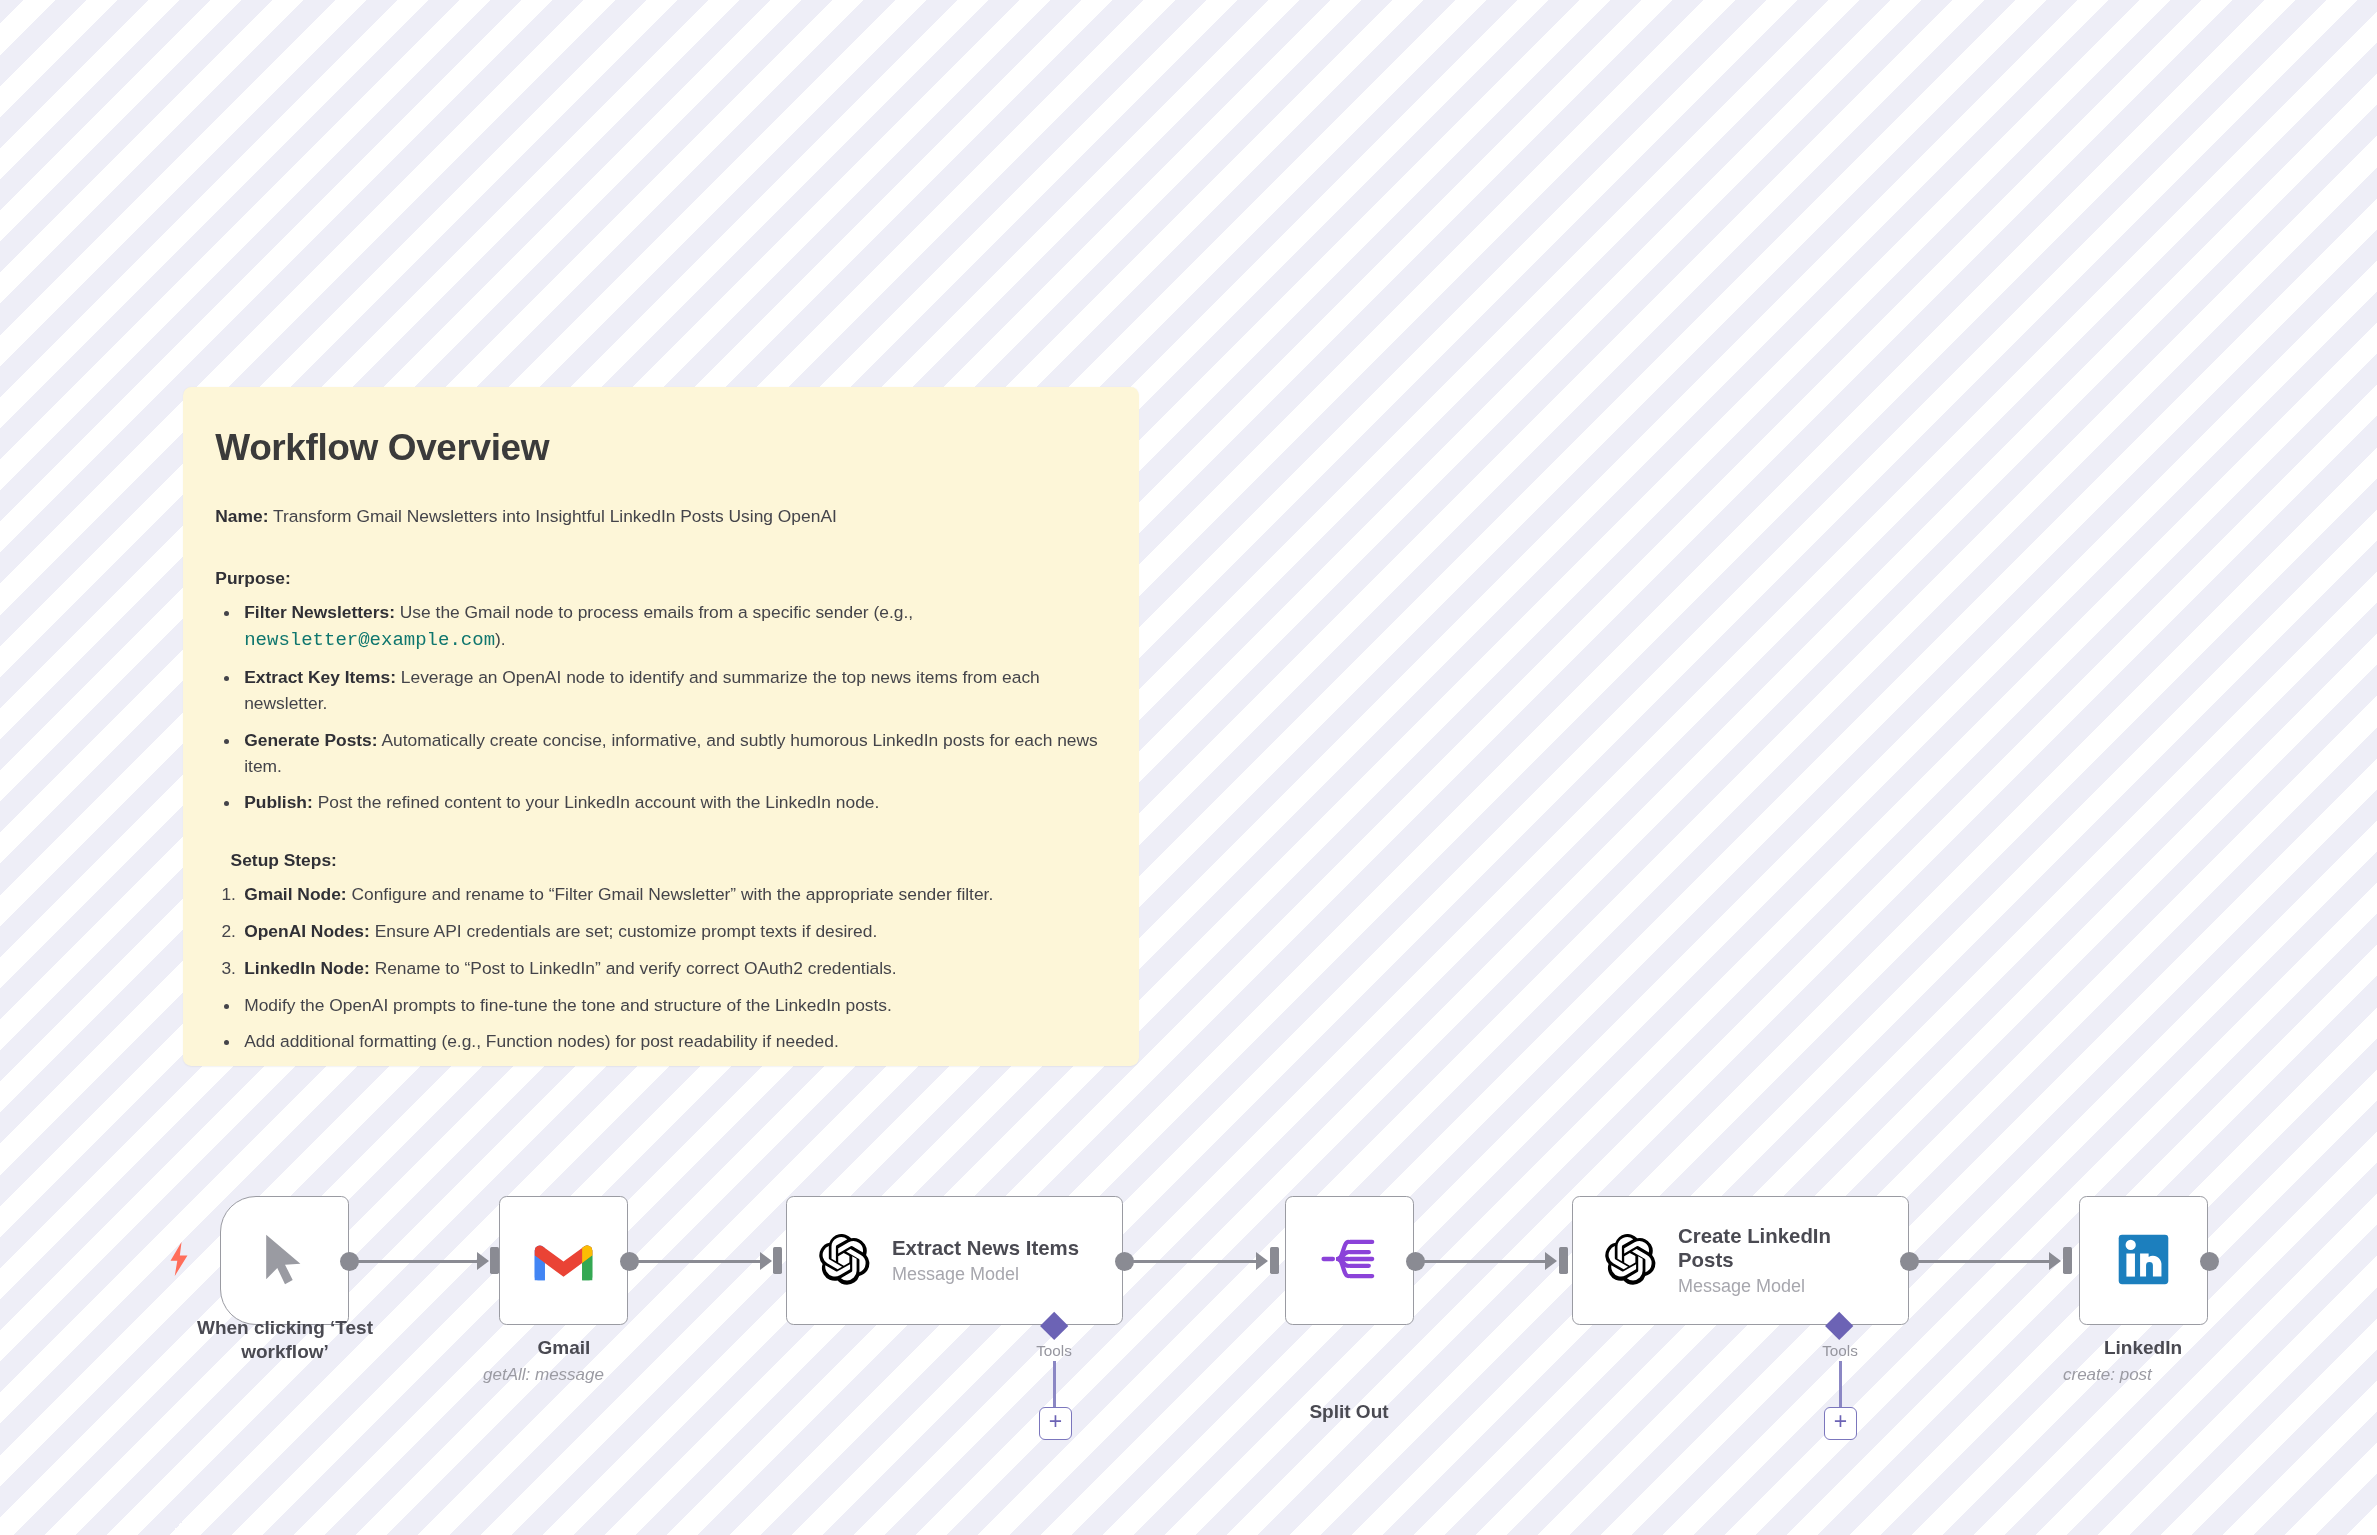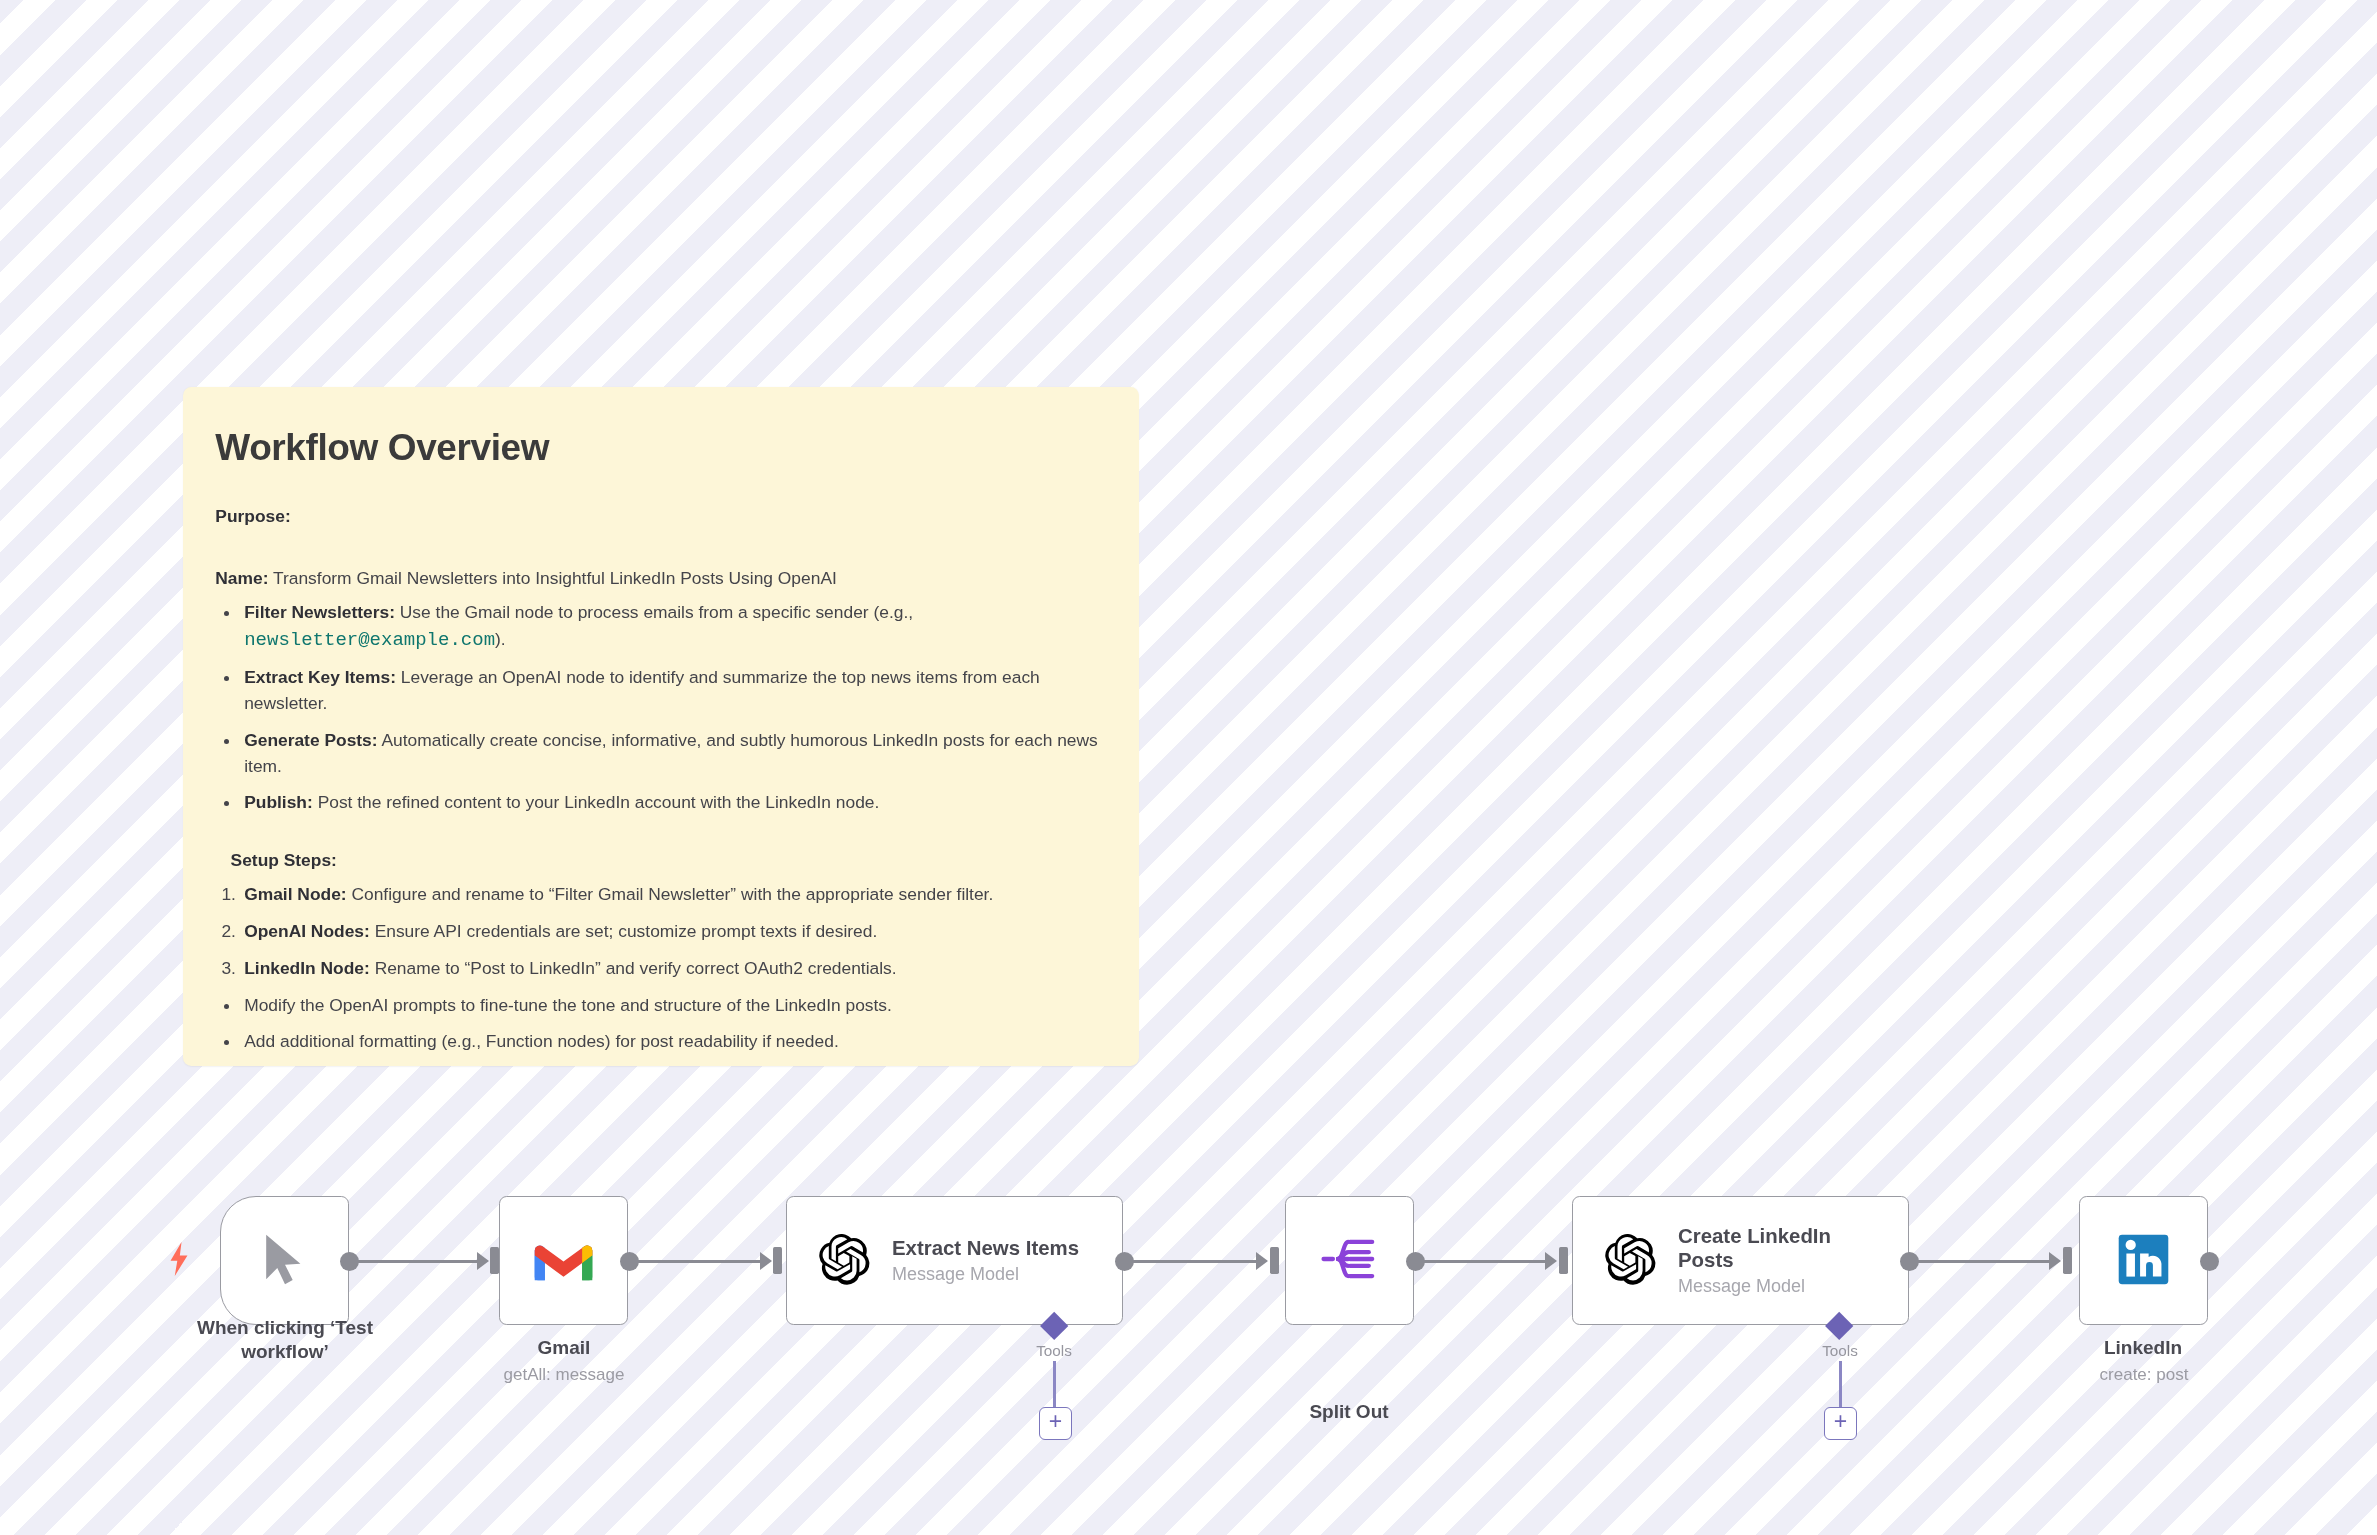--- a/index.html
+++ b/index.html
@@ -109,24 +109,25 @@
   .node-label {
     position: absolute;
     text-align: center;
     font-size: 19px;
     font-weight: bold;
     color: #4a4a52;
     line-height: 1.25;
   }
   .node-sublabel {
     position: absolute;
-    text-align: center;
+    text-align: left;
     font-size: 17px;
     color: #9b9ba3;
     line-height: 1.25;
+    font-style: italic;
   }
   .node-title {
     font-size: 20.4px;
     font-weight: bold;
     color: #4a4a52;
     line-height: 1.2;
   }
   .node-subtitle {
     font-size: 18px;
     color: #a7a7ae;
@@ -201,26 +202,26 @@
 <body>
 
 <div id="canvas">
 
   <div id="sticky-note">
     <div class="note-title">Workflow Overview</div>
 
     <div class="note-body">
 
       <div class="note-para">
-        <span class="note-label">Purpose:</span>
-      </div>
-
-      <div class="note-para">
         <span class="note-label">Name:</span>
         <span>Transform Gmail Newsletters into Insightful LinkedIn Posts Using OpenAI</span>
+      </div>
+
+      <div class="note-para">
+        <span class="note-label">Purpose:</span>
       </div>
 
       <ul class="note-list">
         <li>
           <span class="note-label">Filter Newsletters:</span>
           <span>Use the Gmail node to process emails from a specific sender (e.g., </span><span class="mono-link">newsletter@example.com</span><span>).</span>
         </li>
         <li>
           <span class="note-label">Extract Key Items:</span>
           <span>Leverage an OpenAI node to identify and summarize the top news items from each newsletter.</span>

